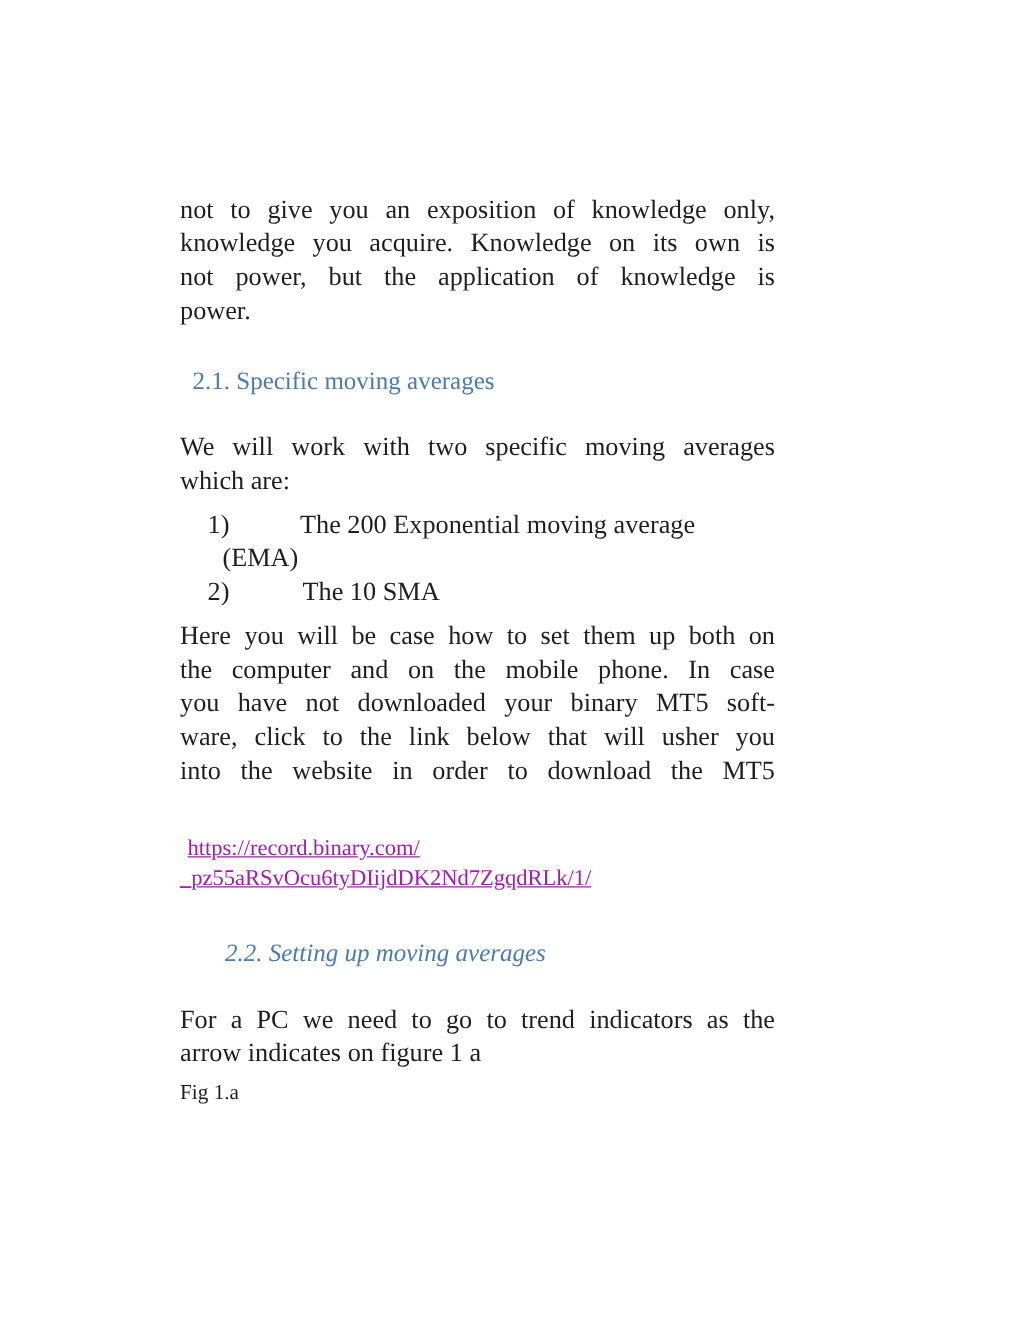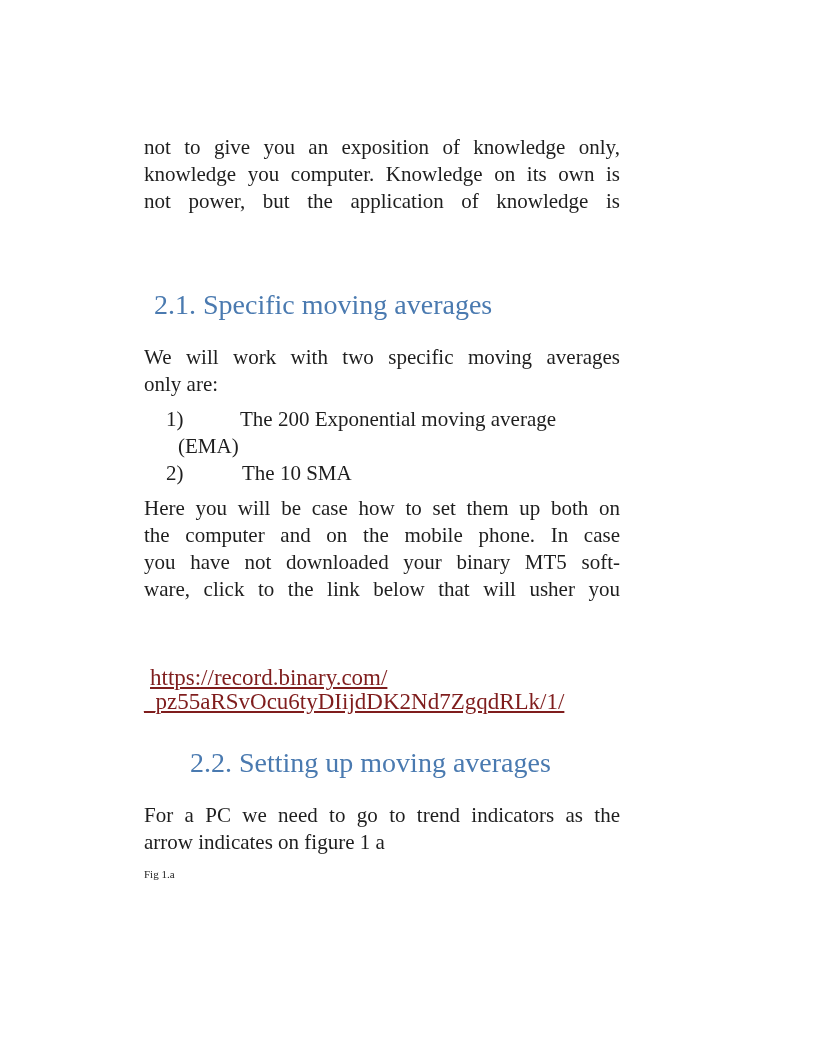--- a/index.html
+++ b/index.html
@@ -9,76 +9,78 @@
     position: absolute; left: 144px; width: 476px;
     font-family: "Liberation Serif", "DejaVu Serif", serif;
     font-size: 21px; line-height: 27px; color: #1e1e1e;
     text-align: justify; margin: 0;
   }
   .para .ln { display: block; text-align: justify; text-align-last: justify; white-space: nowrap; }
   .para .ln.last { text-align-last: left; }
   .heading {
     position: absolute; margin: 0;
     font-family: "Liberation Serif", "DejaVu Serif", serif;
-    font-size: 28px; line-height: 34px; color: #4a7ab0; font-weight: normal;
+    font-size: 20px; line-height: 34px; color: #4a7ab0; font-weight: normal;
     white-space: nowrap;
   }
   .list-item {
     position: absolute; font-family: "Liberation Serif", "DejaVu Serif", serif;
     font-size: 21px; line-height: 27px; color: #1e1e1e; white-space: nowrap;
   }
   .link {
     position: absolute; left: 146px;
     font-family: "Liberation Serif", "DejaVu Serif", serif;
-    font-size: 23px; line-height: 24px; color: #7f1d1d;
+    font-size: 18px; line-height: 24px; color: #a21caf;
     text-decoration: underline; white-space: nowrap; cursor: pointer;
   }
   .caption {
     position: absolute; left: 144px; top: 864px;
     font-family: "Liberation Serif", "DejaVu Serif", serif;
-    font-size: 11px; line-height: 20px; color: #1e1e1e;
+    font-size: 17px; line-height: 20px; color: #1e1e1e;
   }
 </style>
 </head>
 <body>
 
 <div class="page">
 
-  <p class="para" style="top:134px;">
+  <p class="para" style="top:154px;">
     <span class="ln">not to give you an exposition of knowledge only,</span>
-    <span class="ln">knowledge you computer. Knowledge on its own is</span>
+    <span class="ln">knowledge you acquire. Knowledge on its own is</span>
     <span class="ln">not power, but the application of knowledge is</span>
+    <span class="ln last">power.</span>
   </p>
 
   <h2 class="heading" style="left:154px; top:288px;">2.1. Specific moving averages</h2>
 
   <p class="para" style="top:344px;">
     <span class="ln">We will work with two specific moving averages</span>
-    <span class="ln last">only are:</span>
+    <span class="ln last">which are:</span>
   </p>
 
   <div>
     <span class="list-item" style="left:166px; top:406px;">1)</span>
     <span class="list-item" style="left:240px; top:406px;">The 200 Exponential moving average</span>
     <span class="list-item" style="left:178px; top:433px;">(EMA)</span>
     <span class="list-item" style="left:166px; top:460px;">2)</span>
     <span class="list-item" style="left:242px; top:460px;">The 10 SMA</span>
   </div>
 
   <p class="para" style="top:495px;">
     <span class="ln">Here you will be case how to set them up both on</span>
     <span class="ln">the computer and on the mobile phone. In case</span>
     <span class="ln">you have not downloaded your binary MT5 soft-</span>
     <span class="ln">ware, click to the link below that will usher you</span>
+    <span class="ln">into the website in order to download the MT5</span>
   </p>
 
   <a class="link" style="left:150px; top:666px;">https://record.binary.com/</a>
   <a class="link" style="left:144px; top:690px;">_pz55aRSvOcu6tyDIijdDK2Nd7ZgqdRLk/1/</a>
 
-  <h2 class="heading" style="left:190px; top:746px;">2.2. Setting up moving averages</h2>
+  <h2 class="heading" style="left:180px; top:746px;font-style:italic;">2.2. Setting up moving averages</h2>
 
   <p class="para" style="top:802px;">
     <span class="ln">For a PC we need to go to trend indicators as the</span>
     <span class="ln last">arrow indicates on figure 1 a</span>
   </p>
 
   <span class="caption">Fig 1.a</span>
 </div>
 
 </body></html>

